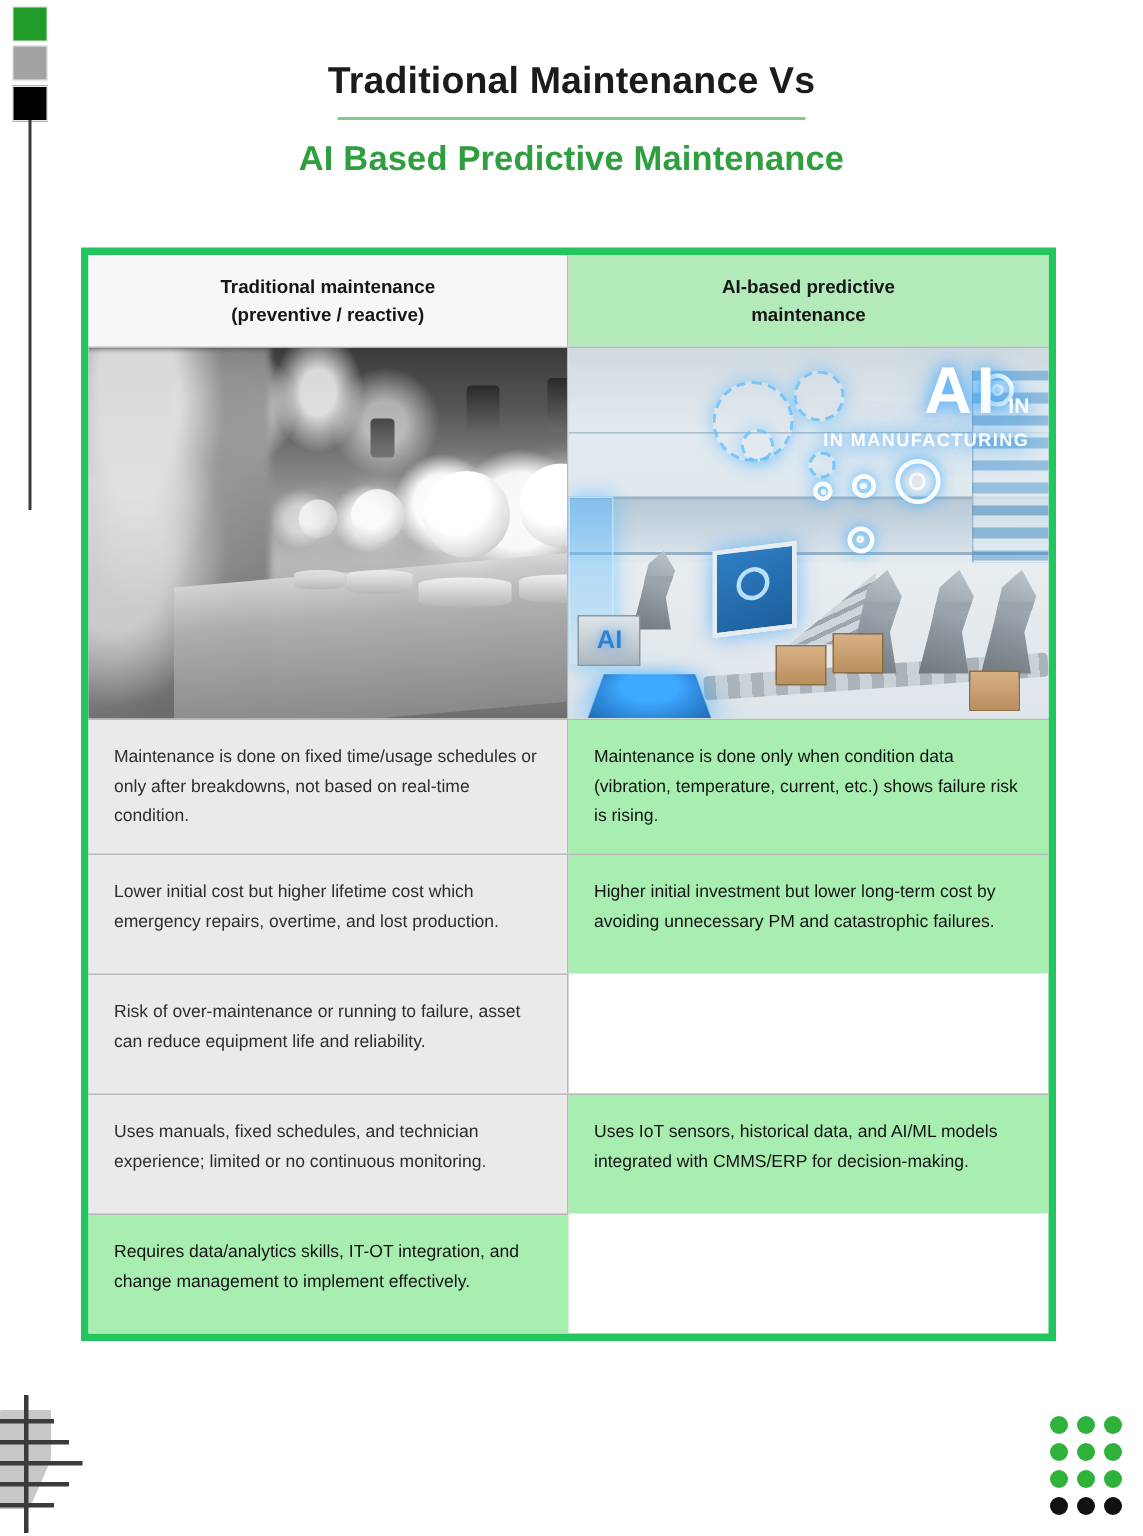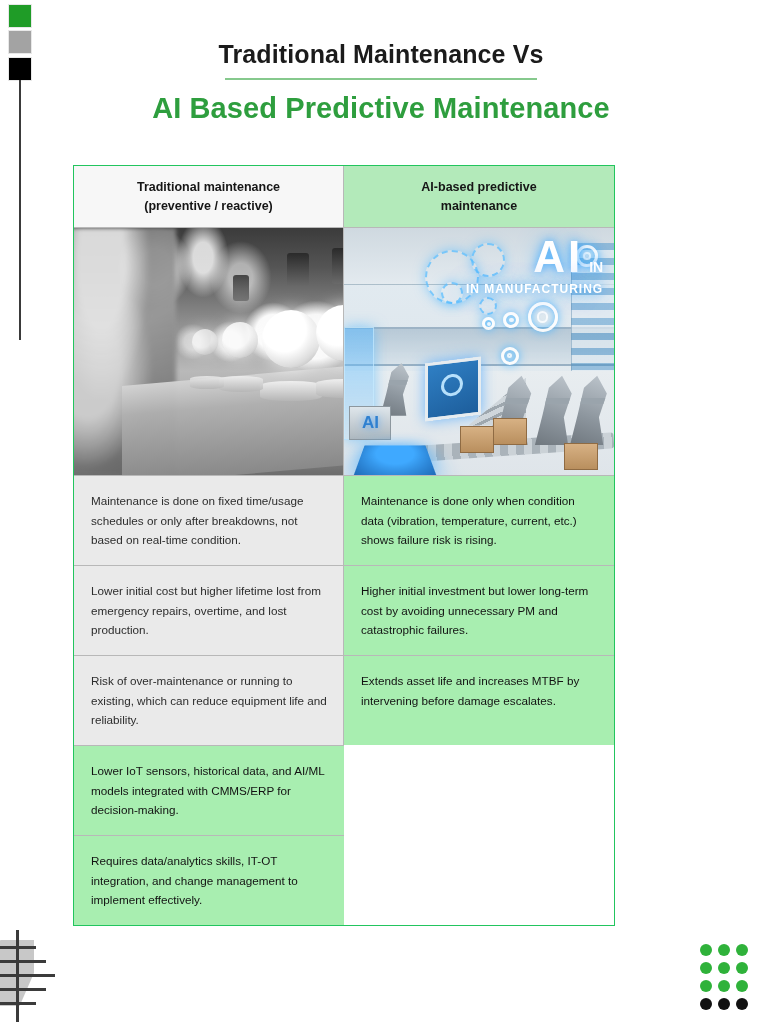--- a/index.html
+++ b/index.html
@@ -60,29 +60,29 @@
   .title-main {
     font-size: 25px; font-weight: 700; color: #1b1b1b;
     letter-spacing: .1px;
   }
   .title-rule {
     width: 312px; height: 2px; background: #86c98d;
     margin: 9px auto 0;
   }
   .title-sub {
     margin-top: 12px;
-    font-size: 29px; font-weight: 700; color: #2e9e3e;
+    font-size: 23px; font-weight: 700; color: #2e9e3e;
     letter-spacing: .1px;
   }
 
   
   .table {
-    position: absolute; left: 73px; top: 165px;
-    width: 542px;
-    border: 1px solid #22c55e;
+    position: absolute; left: 54px; top: 165px;
+    width: 650px;
+    border: 5px solid #22c55e;
   }
   .trow { display: flex; }
   .tcell { width: 50%; }
 
   .head .tcell {
     height: 61px;
     display: flex; align-items: center; justify-content: center;
     text-align: center;
     font-size: 12.5px; font-weight: 700; line-height: 1.45;
     color: #161616;
@@ -364,29 +364,29 @@
           <div class="glow-table"></div>
         </div>
       </div>
     </div>
 
     <div class="trow txtrow r1">
       <div class="tcell left">Maintenance is done on fixed time/usage schedules or only after breakdowns, not based on real-time condition.</div>
       <div class="tcell right">Maintenance is done only when condition data (vibration, temperature, current, etc.) shows failure risk is rising.</div>
     </div>
     <div class="trow txtrow">
-      <div class="tcell left">Lower initial cost but higher lifetime lost from emergency repairs, overtime, and lost production.</div>
+      <div class="tcell left">Lower initial cost but higher lifetime cost which emergency repairs, overtime, and lost production.</div>
       <div class="tcell right">Higher initial investment but lower long-term cost by avoiding unnecessary PM and catastrophic failures.</div>
     </div>
     <div class="trow txtrow">
-      <div class="tcell left">Risk of over-maintenance or running to existing, which can reduce equipment life and reliability.</div>
-      <div class="tcell right">Extends asset life and increases MTBF by intervening before damage escalates.</div>
+      <div class="tcell left">Risk of over-maintenance or running to failure, asset can reduce equipment life and reliability.</div>
     </div>
     <div class="trow txtrow">
-      <div class="tcell right">Lower IoT sensors, historical data, and AI/ML models integrated with CMMS/ERP for decision-making.</div>
+      <div class="tcell left">Uses manuals, fixed schedules, and technician experience; limited or no continuous monitoring.</div>
+      <div class="tcell right">Uses IoT sensors, historical data, and AI/ML models integrated with CMMS/ERP for decision-making.</div>
     </div>
     <div class="trow txtrow">
       <div class="tcell right">Requires data/analytics skills, IT-OT integration, and change management to implement effectively.</div>
     </div>
 
   </div>
 
   <div class="deco-bl">
     <div class="deco-hex"></div>
     <div class="vline2"></div>

